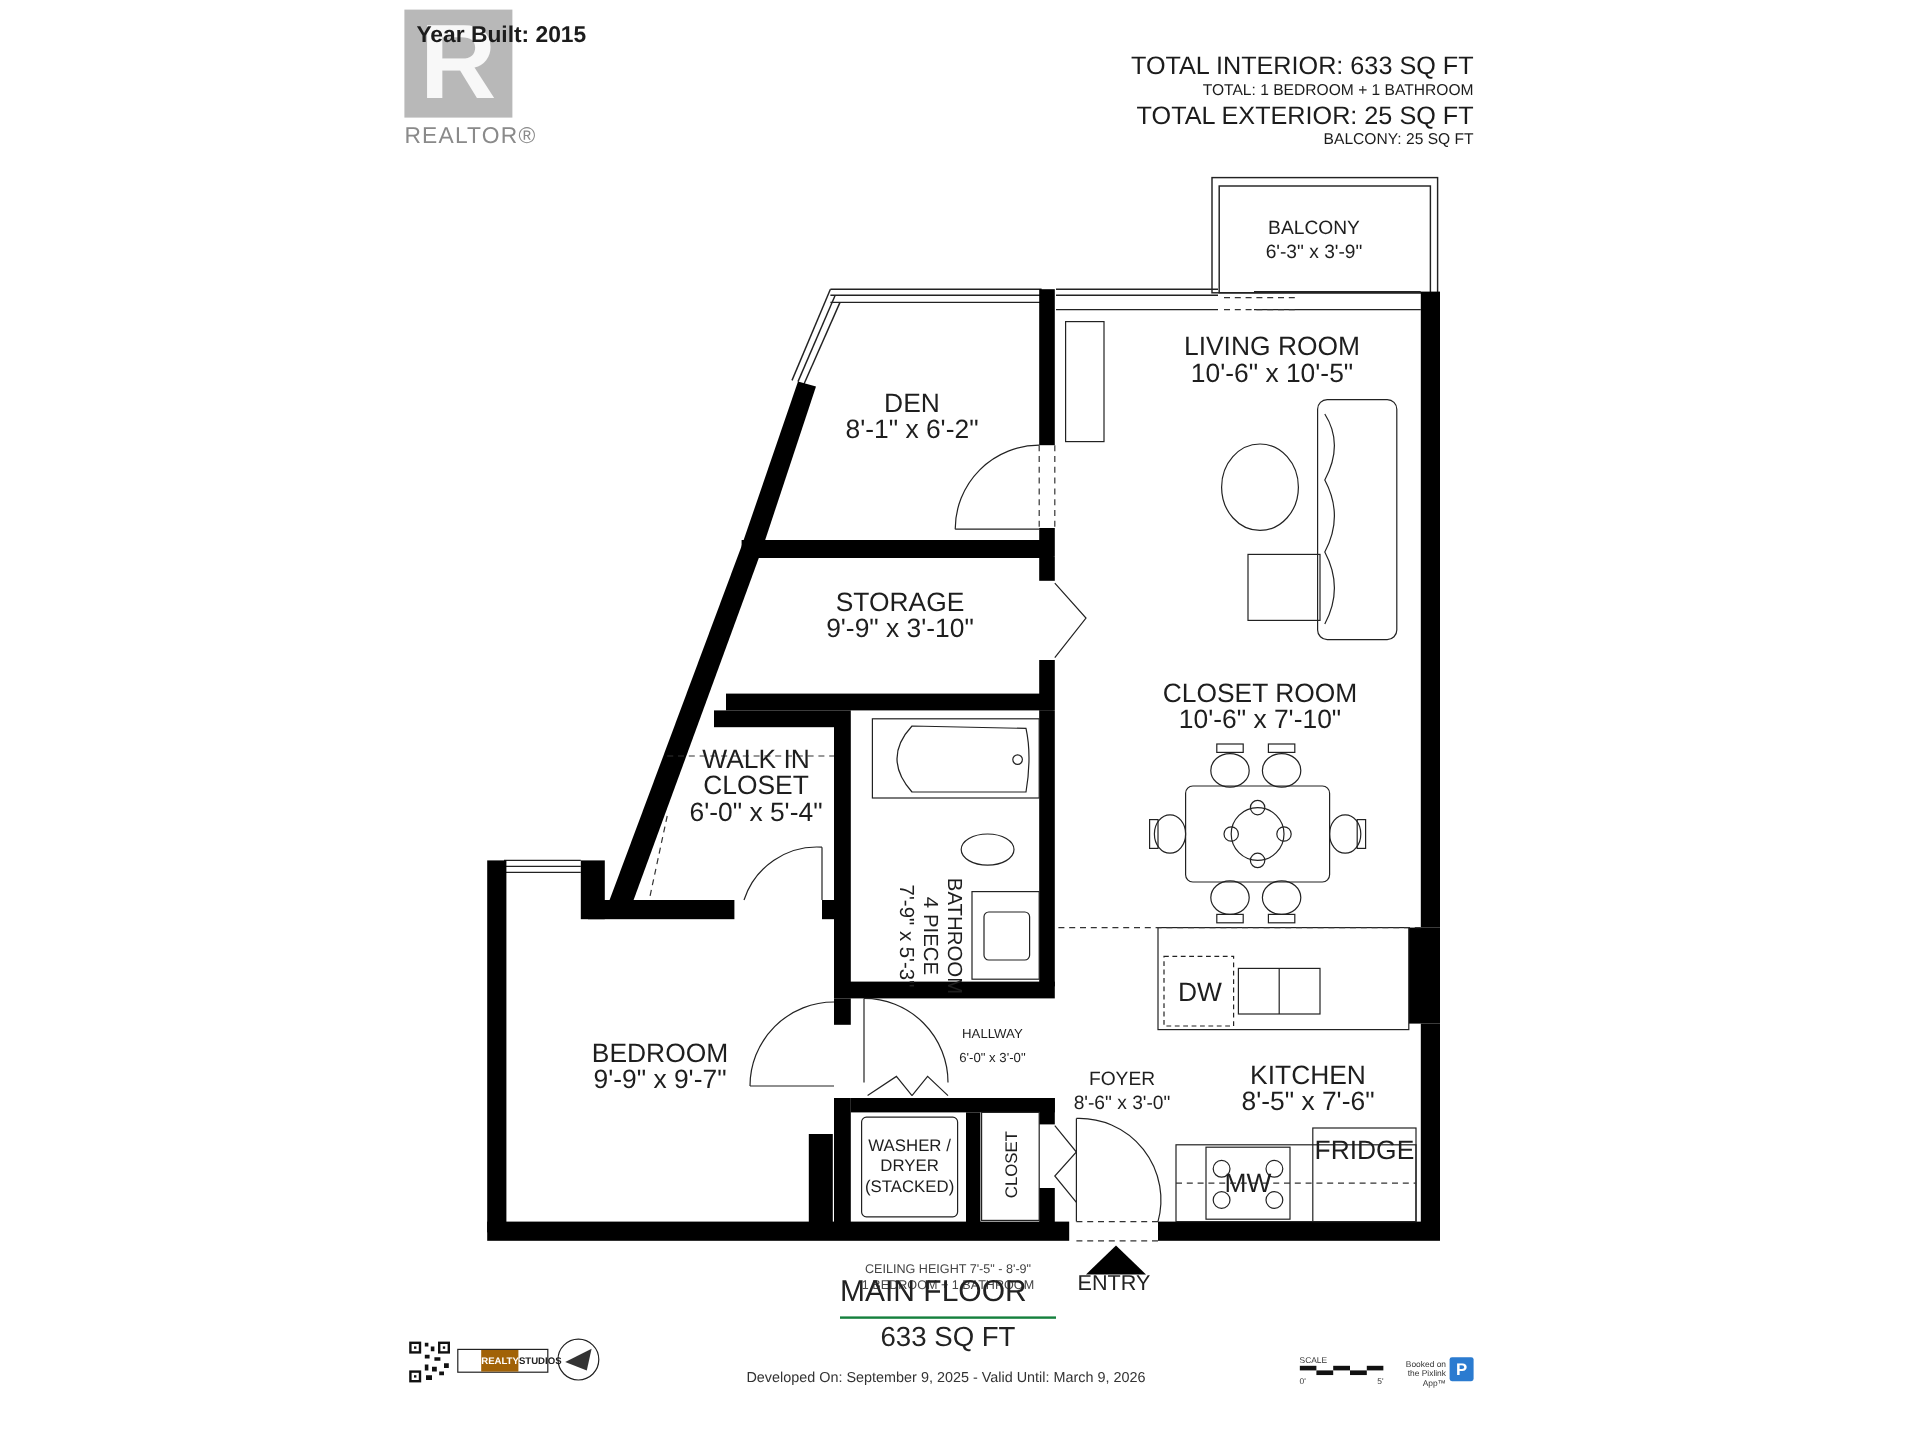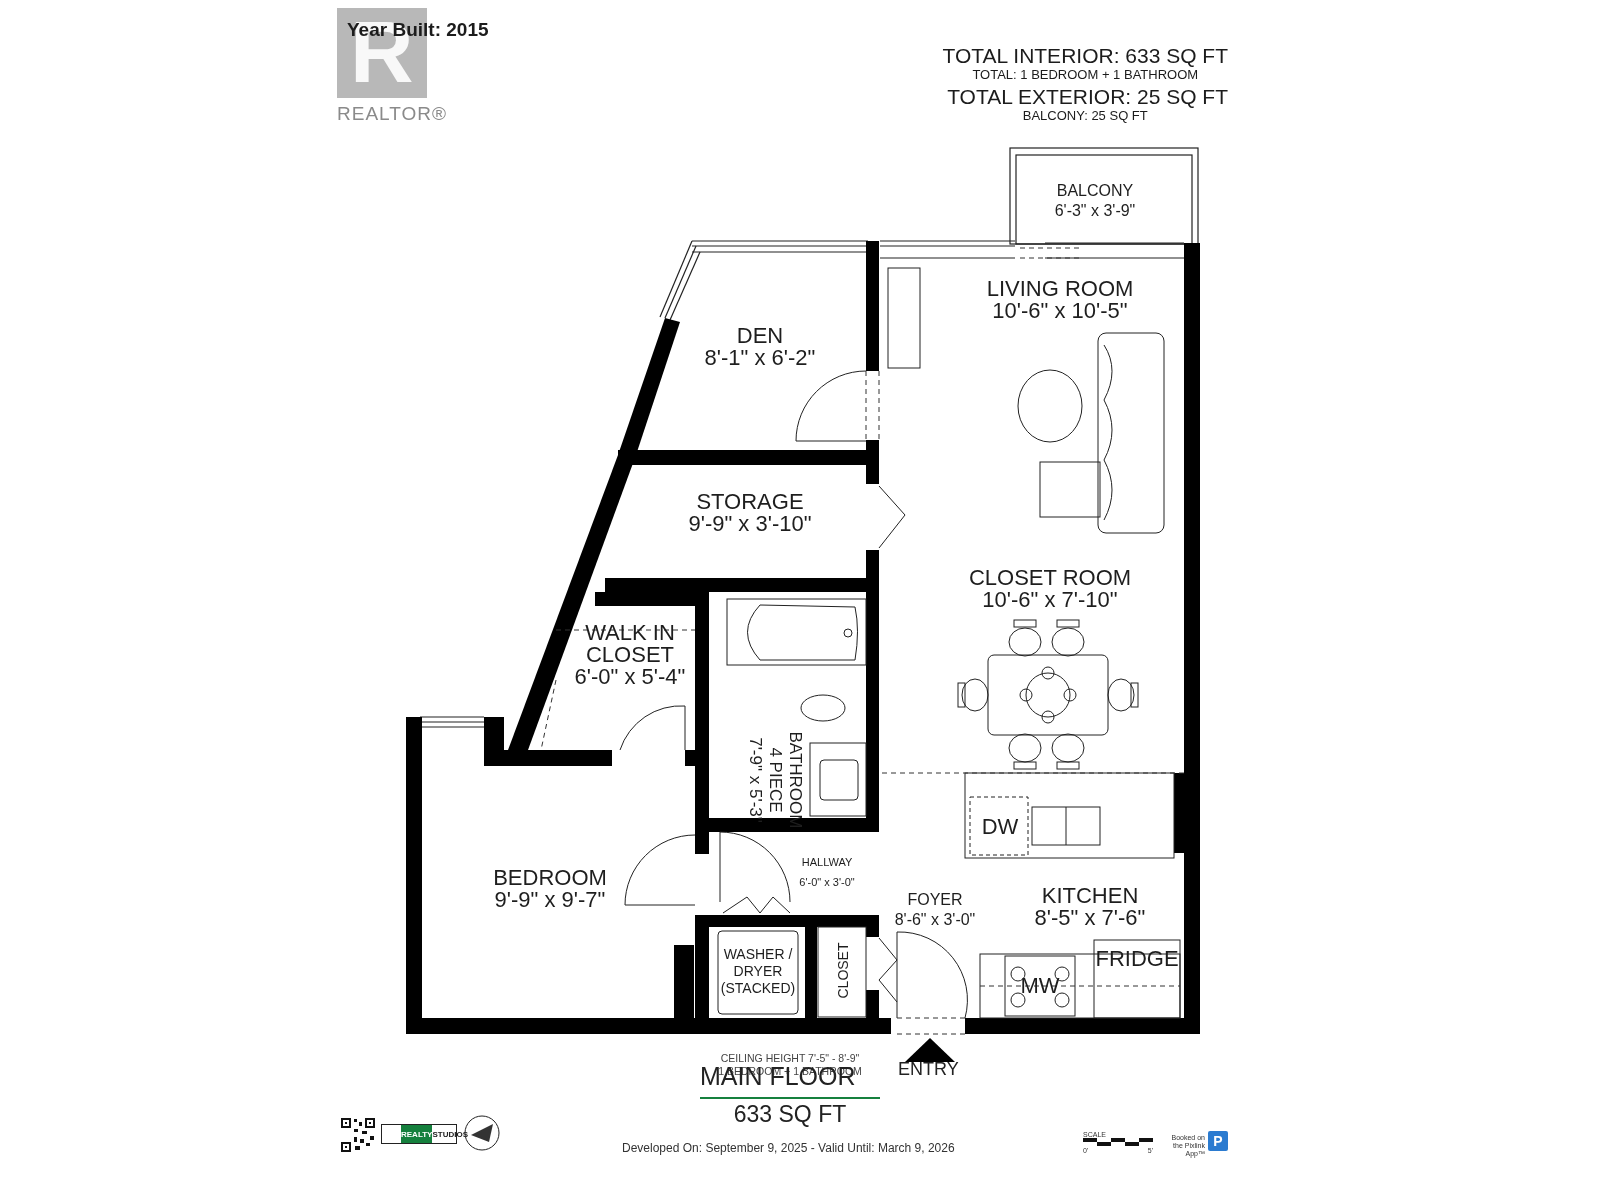--- a/index.html
+++ b/index.html
@@ -5,33 +5,33 @@
   html,body{margin:0;padding:0;background:#fff;}
   body{width:1600px;height:1200px;position:relative;overflow:hidden;font-family:"Liberation Sans",sans-serif;color:#222;}
   .abs{position:absolute;}
   .hdr-left{left:347px;top:18px;font-size:23px;line-height:27px;color:#1c1c1c;}
   .hdr-left .yr{font-size:19px;line-height:24px;font-weight:bold;}
   .realtor-box{left:337px;top:8px;width:90px;height:90px;background:#a0a0a0;opacity:.75;}
   .realtor-r{left:350px;top:6px;font-size:88px;font-weight:bold;color:#fff;opacity:.9;line-height:92px;}
   .realtor-text{left:337px;top:103px;font-size:19px;color:#8a8a8a;letter-spacing:1px;}
   .hdr-right{right:372px;top:20px;text-align:right;color:#1c1c1c;margin-top:24px;}
   .hdr-right .big{font-size:21px;line-height:23px;}
-  .hdr-right .small{font-size:13px;line-height:15px;text-align:center;}
+  .hdr-right .small{font-size:13px;line-height:15px;}
   .room-label{text-align:center;font-size:22px;line-height:22px;color:#1e1e1e;}
   .small-label{text-align:center;font-size:14px;line-height:17px;color:#1e1e1e;}
   .footer-center{left:690px;width:300px;text-align:center;color:#1e1e1e;}
   .tiny{font-size:10.5px;color:#444;line-height:13px;}
   .entry{left:898px;top:1059px;font-size:18px;}
   .main-floor{left:700px;top:1062px;width:180px;text-align:left;font-size:25px;line-height:28px;}
   .sqft{left:700px;top:1097px;width:180px;text-align:center;font-size:23px;border-top:2px solid #15803d;padding-top:2px;}
   .dev{left:622px;top:1141px;font-size:12px;color:#333;}
   .qr{left:340px;top:1117px;width:36px;height:36px;}
   .rs-logo{left:381px;top:1124px;width:74px;height:18px;border:1px solid #222;display:flex;font-size:8px;font-weight:bold;}
   .rs-logo span{flex:1;display:flex;align-items:center;justify-content:center;}
-  .rs-logo .a{background:#15803d;color:#fff;margin-left:19px;}
+  .rs-logo .a{background:#a16207;color:#fff;margin-left:19px;}
   .compass{left:463px;top:1114px;width:38px;height:38px;}
   .scale{left:1083px;top:1131px;font-size:7px;color:#333;}
   .pixlink{left:1165px;top:1134px;font-size:7px;text-align:right;color:#333;line-height:8px;}
   .pbtn{left:1208px;top:1131px;width:20px;height:20px;background:#2b7bd0;color:#fff;font-weight:bold;font-size:14px;display:flex;align-items:center;justify-content:center;border-radius:2px;}
 </style>
 </head>
 <body>
 
 <div class="abs realtor-box"></div>
 <div class="abs realtor-r">R</div>

